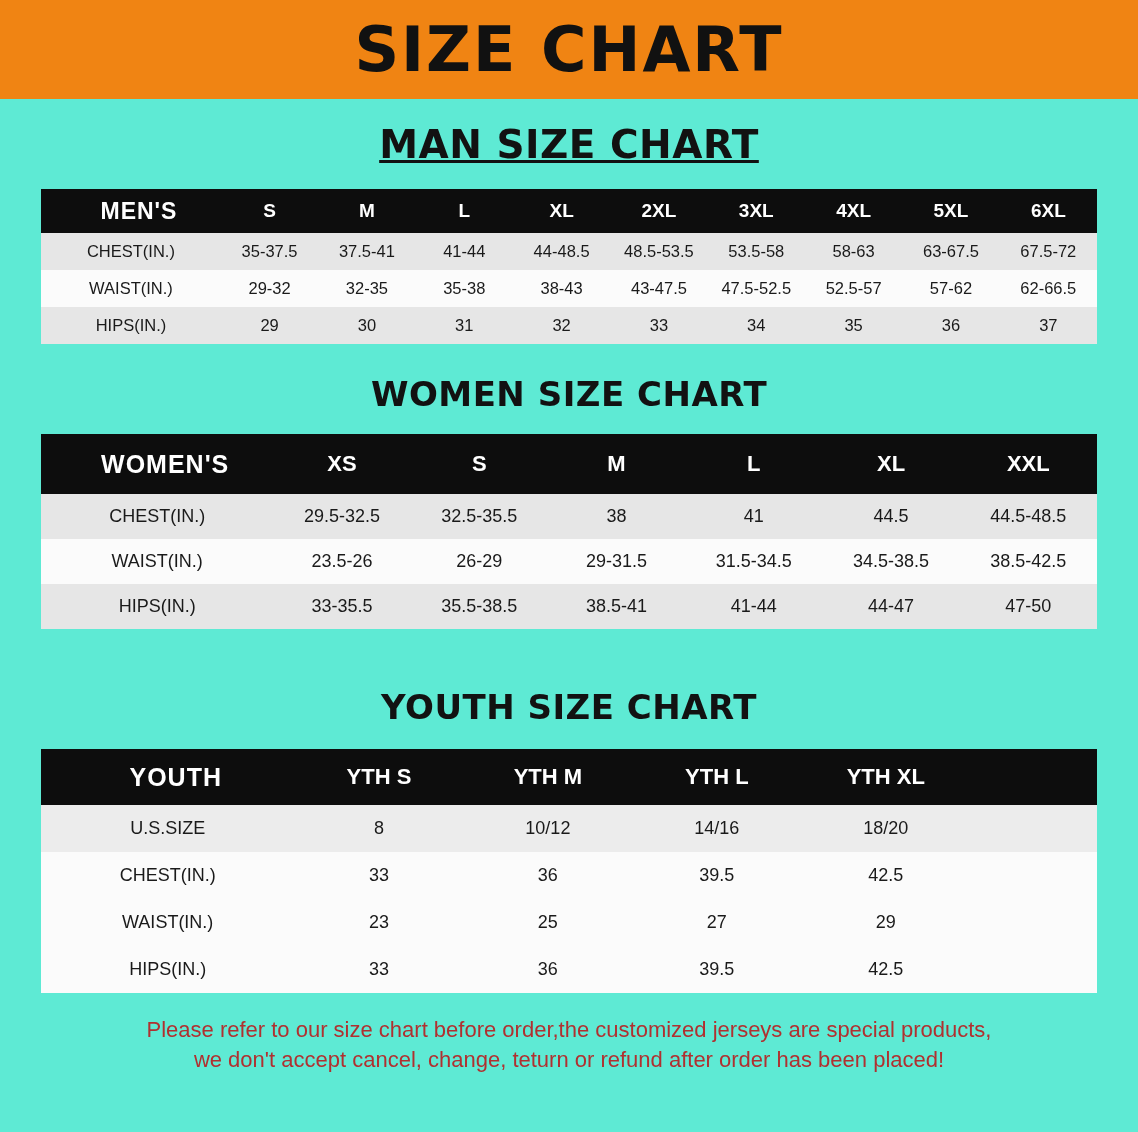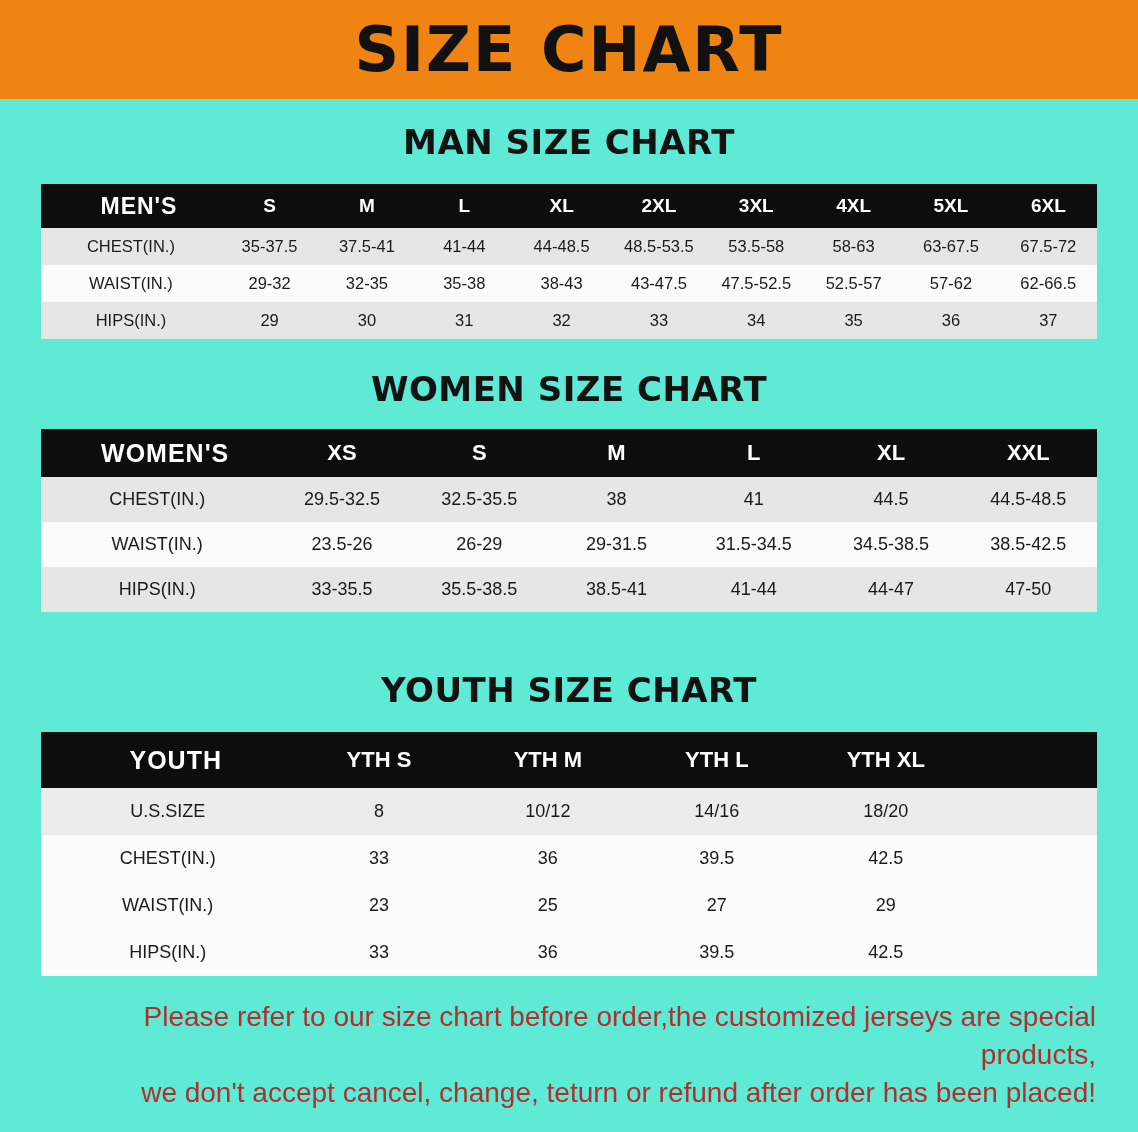--- a/index.html
+++ b/index.html
@@ -38,21 +38,21 @@
   }
 
   
   .section-heading {
     text-align: center;
     font-family: "DejaVu Sans", sans-serif;
     font-weight: bold;
     color: #121212;
     letter-spacing: 0.5px;
   }
-  .heading-man   { font-size: 34px; margin-top: 23px; }
+  .heading-man   { font-size: 39px; margin-top: 23px; text-decoration: underline; }
   .heading-women { font-size: 34px; margin-top: 30px; }
   .heading-youth { font-size: 34px; margin-top: 58px; }
 
   
   .table-wrap {
     margin: 0 auto;
     box-sizing: border-box;
   }
   table.size-table {
     border-collapse: collapse;
@@ -84,42 +84,42 @@
   #man-wrap { width: 1056px; margin-top: 22px; }
   #man-table thead th { height: 44px; font-size: 19px; }
   #man-table thead th.th-label { font-size: 23px; }
   #man-table tbody td { height: 35px; font-size: 16.5px; color: #1a1a1a; }
   #man-table tbody td.row-label { text-align: center; font-size: 16.5px; }
   #man-table tbody tr:nth-child(odd) { background: #e6e6e6; }
   #man-table tbody tr:nth-child(even) { background: #fbfbfb; }
 
   
   #women-wrap { width: 1056px; margin-top: 20px; }
-  #women-table thead th { height: 48px; font-size: 22px; }
+  #women-table thead th { height: 60px; font-size: 22px; }
   #women-table thead th.th-label { font-size: 25px; }
   #women-table tbody td { height: 43px; font-size: 18px; color: #1a1a1a; }
   #women-table tbody tr:nth-child(odd) { background: #e6e6e6; }
   #women-table tbody tr:nth-child(even) { background: #fbfbfb; }
 
   
   #youth-wrap { width: 1056px; margin-top: 22px; }
   #youth-table thead th { height: 56px; font-size: 22px; }
   #youth-table thead th.th-label { font-size: 25px; }
   #youth-table tbody td { height: 45px; font-size: 18px; color: #1a1a1a; }
   #youth-table tbody tr { background: #fbfbfb; border-radius: 20px; }
   #youth-table tbody tr:nth-child(1) { background: #ececec; }
 
   
   .note {
     margin: 22px 42px 0 42px;
     color: #b03030;
     font-family: "Liberation Sans", sans-serif;
-    font-size: 28px;
+    font-size: 22px;
     line-height: 1.35;
-    text-align: right;
+    text-align: center;
   }
   .note-line { display: block; }
 </style>
 </head>
 <body>
 
 <div class="page">
 
   <div class="banner">
     <div class="banner-title">SIZE CHART</div>

